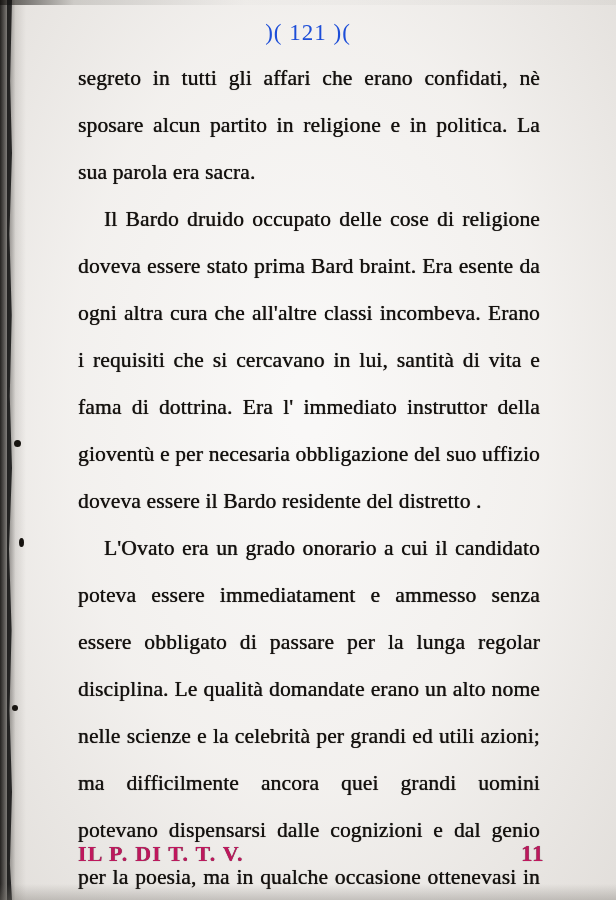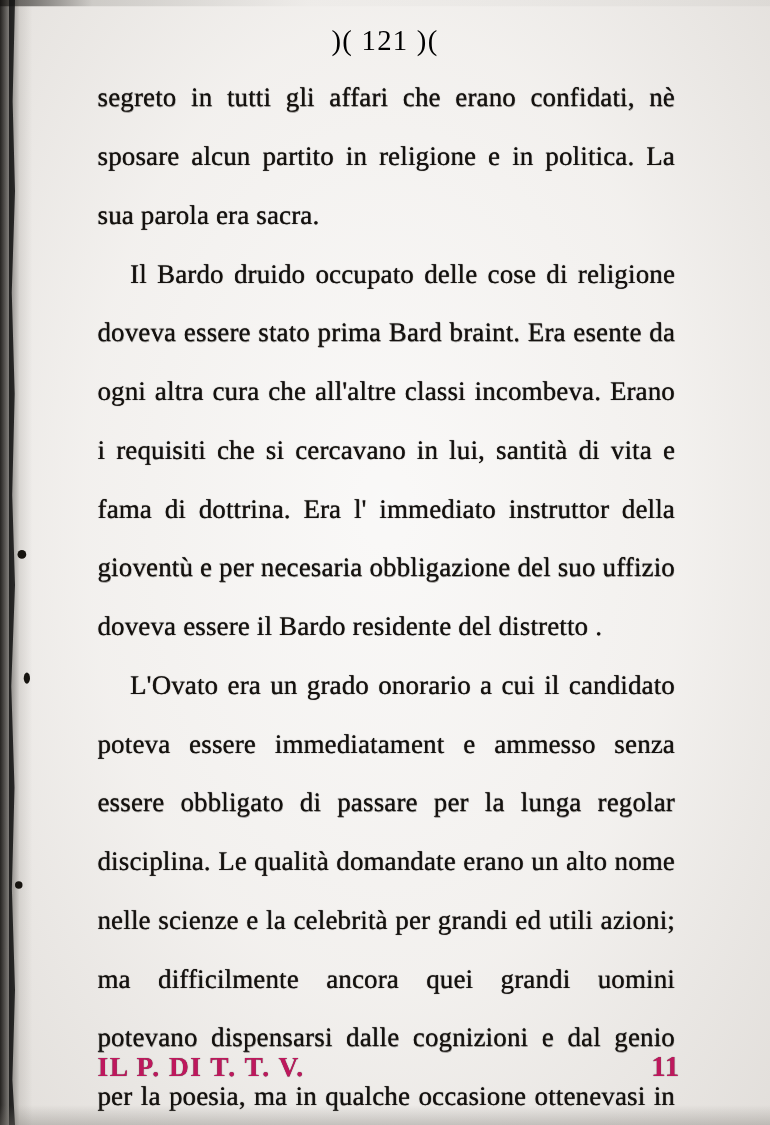--- a/index.html
+++ b/index.html
@@ -77,21 +77,21 @@
   }
 
   .page-header {
     position: absolute;
     top: 20px;
     left: 0;
     width: 616px;
     text-align: center;
     font-size: 23px;
     letter-spacing: 1px;
-    color: #000000;
+    color: #1d4ed8;
     font-family: "Liberation Serif", serif;
   }
 
   .body-text {
     position: absolute;
     top: 55px;
     left: 78px;
     width: 462px;
     color: #14110e;
     font-size: 21.5px;

